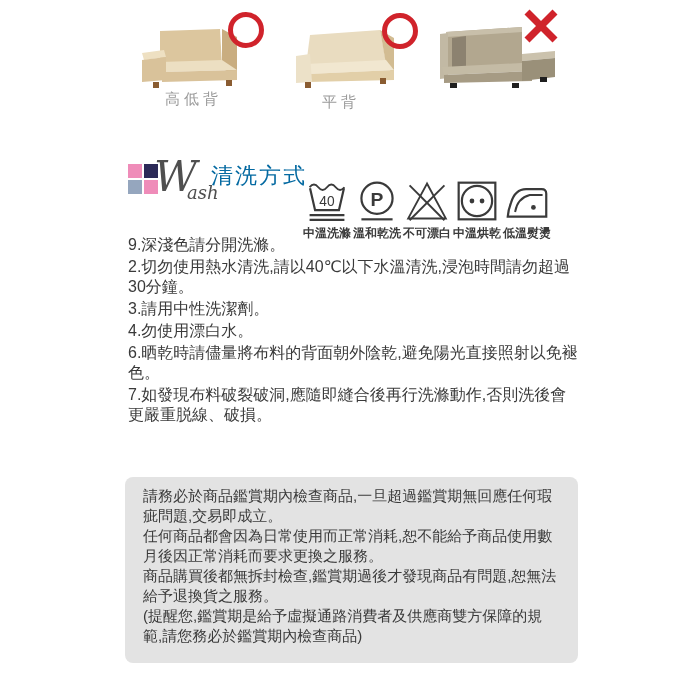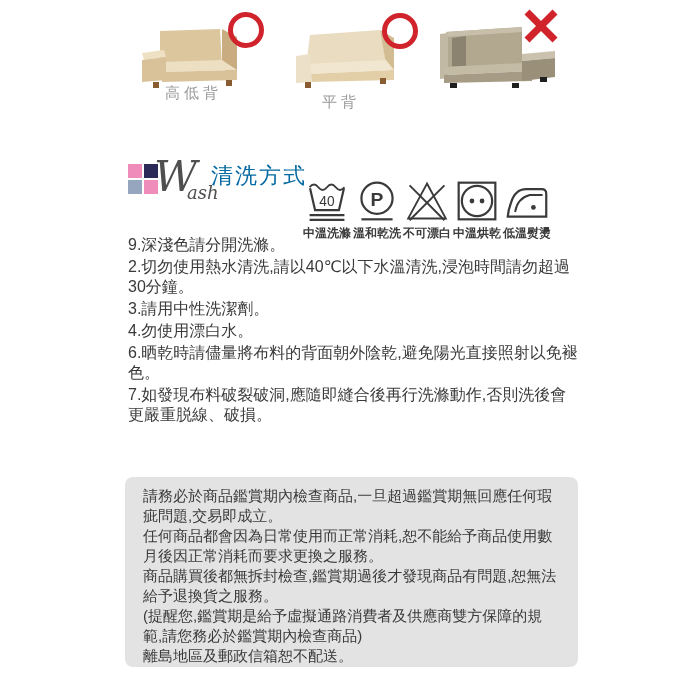--- a/index.html
+++ b/index.html
@@ -44,21 +44,21 @@
   .care-cell svg{width:44px;height:44px;display:block;}
   .care-label{font-size:12px;font-weight:bold;color:#3a3a3a;margin-top:2px;white-space:nowrap;}
   .care-stroke{stroke:#3a3a3a;stroke-width:2.4;fill:none;}
   .care-thin{stroke:#3a3a3a;stroke-width:2.1;fill:none;}
   
   .wash-list{position:absolute;left:128px;top:235px;width:452px;}
   .wash-list p{margin:0 0 2px 0;font-size:16px;line-height:20px;color:#3a3a3a;}
   
   .notice-box{
     position:absolute;left:125px;top:477px;width:453px;box-sizing:border-box;
-    background:#e3e3e3;border-radius:8px;padding:9px 20px 1px 18px;
+    background:#e3e3e3;border-radius:8px;padding:9px 20px 17px 18px;
   }
   .notice-box p{margin:0;font-size:15px;line-height:20px;color:#3a3a3a;}
 </style>
 </head>
 <body>
 
 <div class="page">
 
   <div class="abs" style="left:138px;top:26px;width:120px;height:64px;">
     <svg viewBox="0 0 120 64" width="120" height="64">
@@ -66,21 +66,21 @@
       <polygon points="84,3 99,11 99,52 84,42" fill="#c9ad80"></polygon>
       <polygon points="22,36 84,34 99,44 24,46" fill="#ecdfc2"></polygon>
       <polygon points="24,46 99,44 99,54 24,56" fill="#d9c29a"></polygon>
       <polygon points="4,27 26,24 28,31 6,34" fill="#eee0c2"></polygon>
       <polygon points="4,34 28,31 28,54 4,56" fill="#d9c29a"></polygon>
       <rect x="15" y="56" width="6" height="6" fill="#8a5c31"></rect>
       <rect x="88" y="54" width="6" height="6" fill="#8a5c31"></rect>
     </svg>
   </div>
   <div class="mark-circle" style="left:228px;top:12px;"></div>
-  <div class="sofa-label" style="left:165px;top:84px;">高低背</div>
+  <div class="sofa-label" style="left:165px;top:90px;">高低背</div>
 
   <div class="abs" style="left:292px;top:26px;width:122px;height:64px;">
     <svg viewBox="0 0 122 64" width="122" height="64">
       <polygon points="18,9 88,4 94,36 14,40" fill="#e9dcc0"></polygon>
       <polygon points="88,4 102,12 102,50 94,38" fill="#d2bc92"></polygon>
       <polygon points="14,38 94,34 102,44 16,48" fill="#f1e7d0"></polygon>
       <polygon points="16,48 102,44 102,54 16,56" fill="#e2cfa8"></polygon>
       <polygon points="4,30 18,28 20,56 4,57" fill="#ece1c8"></polygon>
       <rect x="13" y="56" width="6" height="6" fill="#8a5c31"></rect>
       <rect x="88" y="52" width="6" height="6" fill="#8a5c31"></rect>
@@ -190,16 +190,15 @@
   <div class="notice-box">
 
       <p>請務必於商品鑑賞期內檢查商品,一旦超過鑑賞期無回應任何瑕疵問題,交易即成立。</p>
 
       <p>任何商品都會因為日常使用而正常消耗,恕不能給予商品使用數月後因正常消耗而要求更換之服務。</p>
 
       <p>商品購買後都無拆封檢查,鑑賞期過後才發現商品有問題,恕無法給予退換貨之服務。</p>
 
       <p>(提醒您,鑑賞期是給予虛擬通路消費者及供應商雙方保障的規範,請您務必於鑑賞期內檢查商品)</p>
 
-      <p>離島地區及郵政信箱恕不配送。</p>
     </div>
 
 </div>
 
 </body></html>

